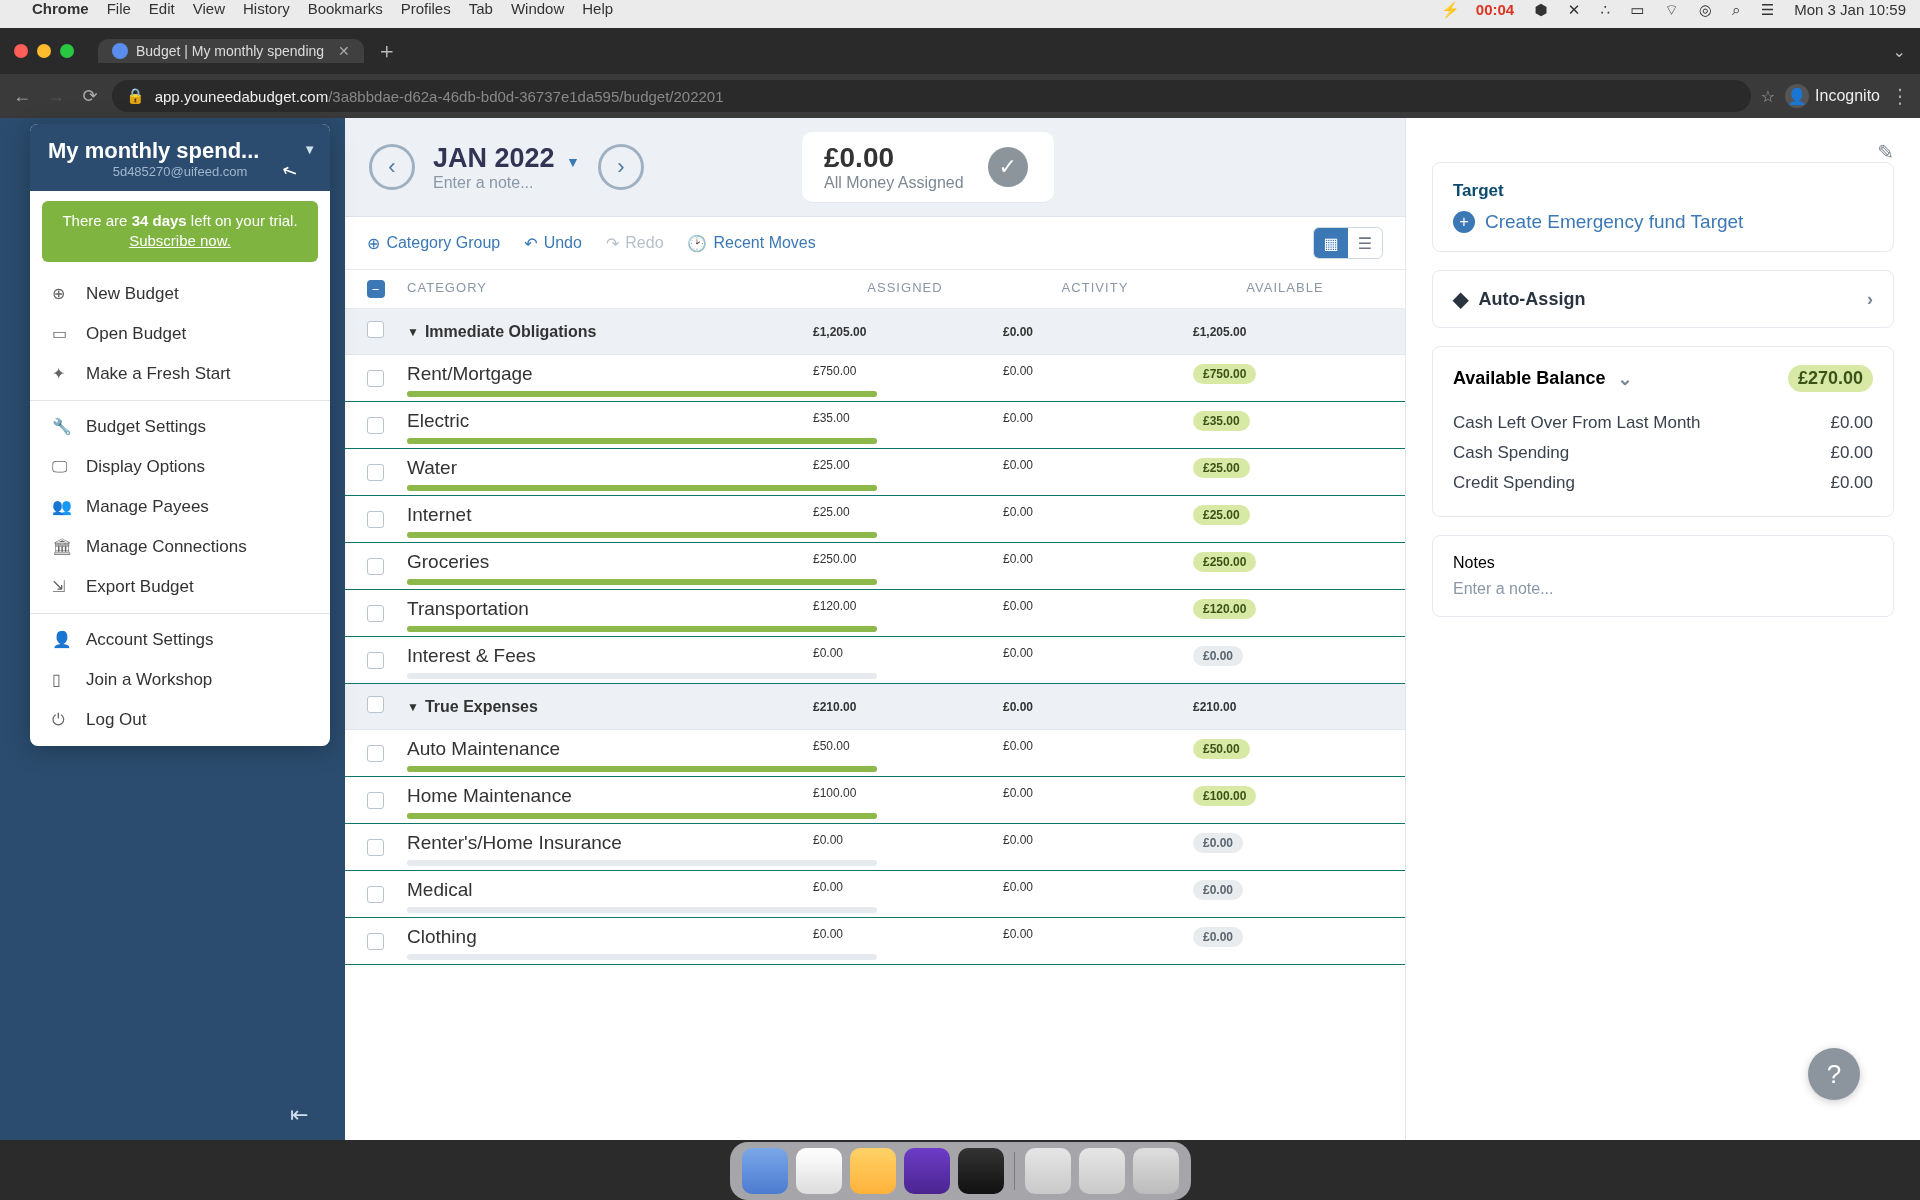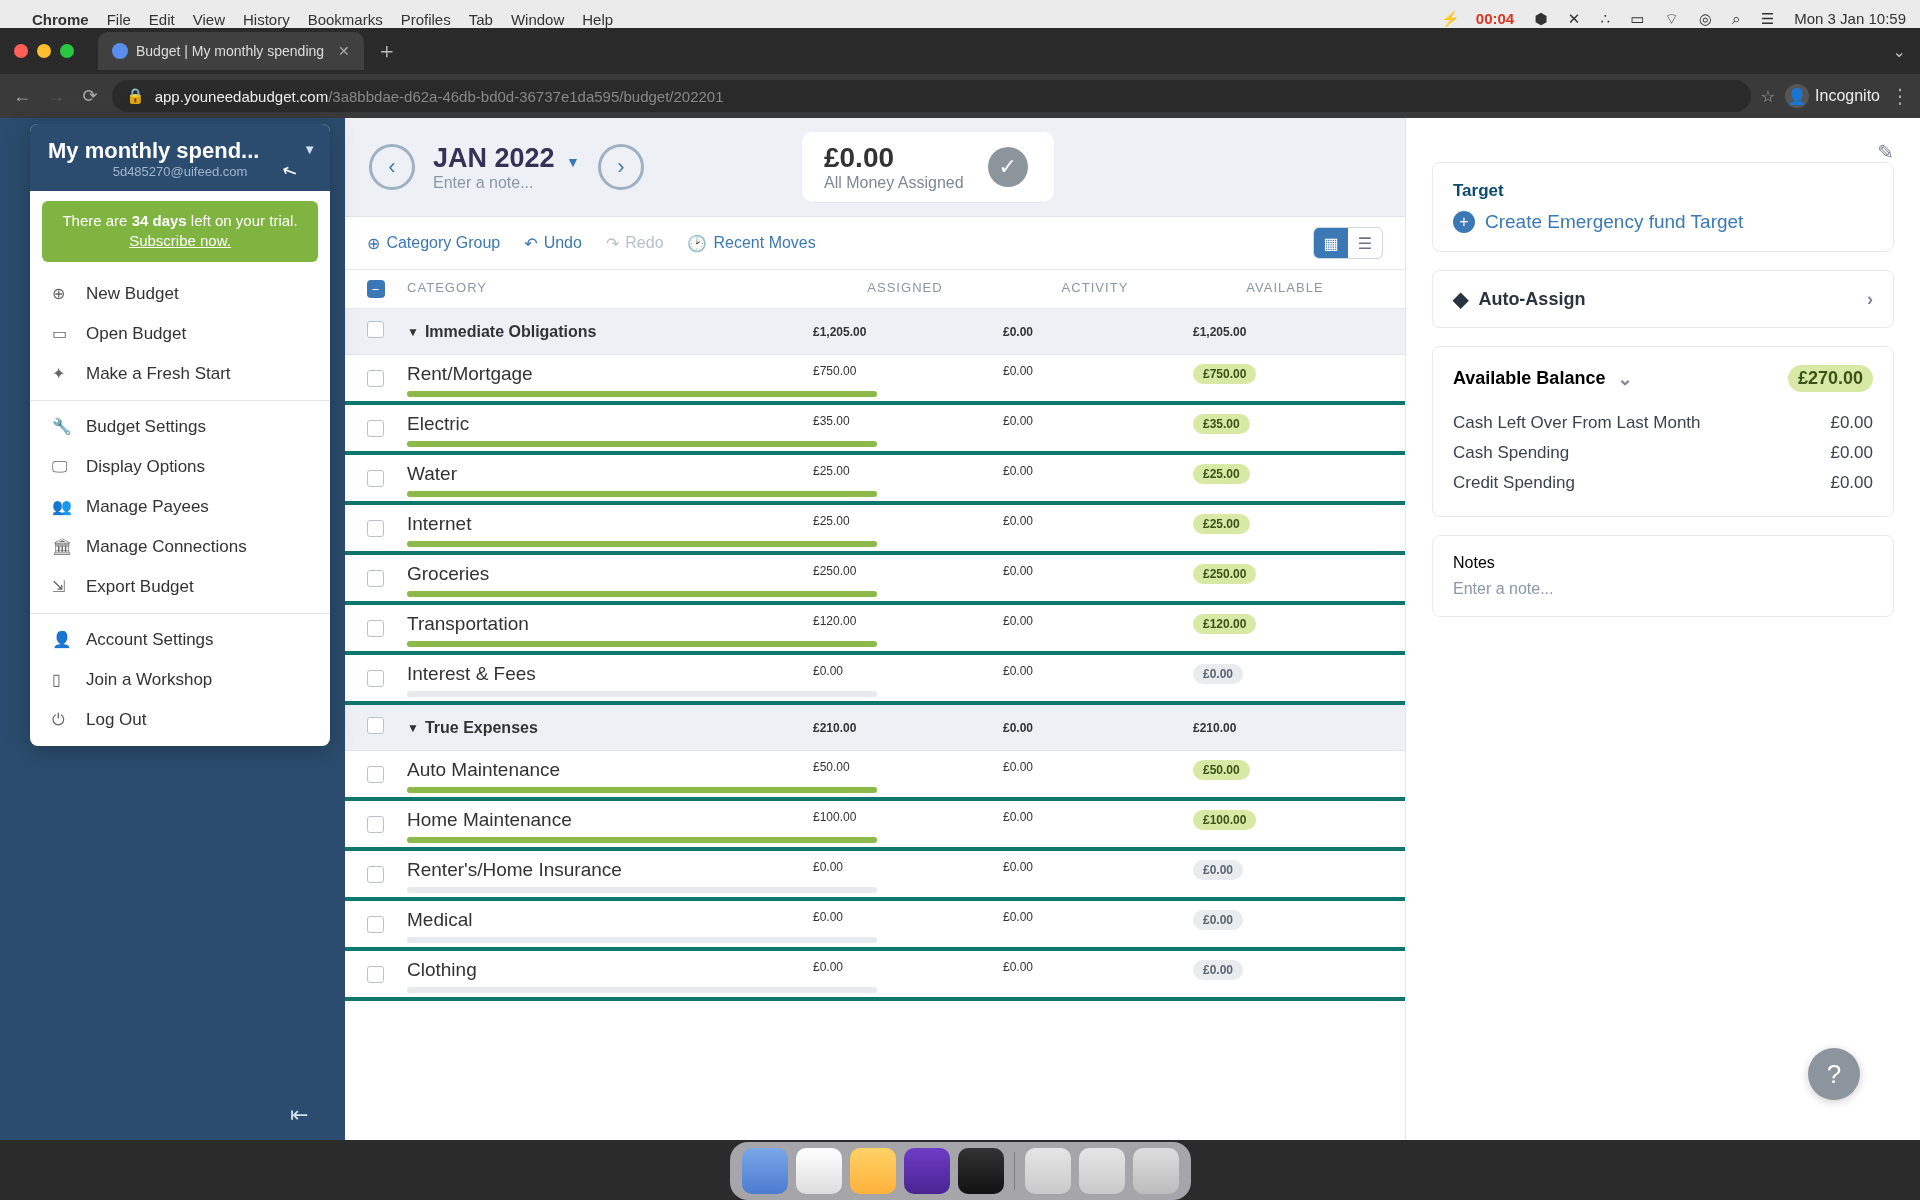--- a/index.html
+++ b/index.html
@@ -1,33 +1,33 @@
 <!DOCTYPE html>
 <html><head>
 <meta charset="utf-8">
 <style>
 * { box-sizing: border-box; margin: 0; padding: 0; font-family: -apple-system, BlinkMacSystemFont, "Segoe UI", Helvetica, sans-serif; }
 body { width: 1920px; height: 1200px; overflow: hidden; background: #2b2b2b; position: relative; }
 
 
-.menubar { height: 28px; background: rgba(245,245,245,0.95); display: flex; align-items: flex-end; padding: 0 14px; font-size: 15px; color: #333; }
+.menubar { height: 28px; background: rgba(245,245,245,0.95); display: flex; align-items: flex-start; padding: 0 14px; font-size: 15px; color: #333; }
 .menubar .apple { font-size: 16px; margin-right: 18px; }
 .menubar .app-name { font-weight: 600; margin-right: 18px; }
 .menubar .menu-item { margin-right: 18px; }
 .menubar .spacer { flex: 1; }
 .menubar .status-right span { margin-left: 16px; }
 .menubar .battery-charge { color: #d32; font-weight: 600; }
 
 
 .browser-chrome { background: #2a2a2a; }
 .tab-strip { height: 46px; background: #2a2a2a; display: flex; align-items: center; padding-left: 14px; }
 .traffic-lights { display: flex; gap: 9px; margin-right: 24px; }
 .tl { width: 14px; height: 14px; border-radius: 50%; }
 .tl.red { background: #ff5f57; } .tl.yel { background: #febc2e; } .tl.grn { background: #28c840; }
-.tab { background: #404040; color: #ddd; height: 38px; padding: 12px 14px; display: flex; align-items: center; border-radius: 10px 10px 0 0; font-size: 14px; max-width: 280px; }
+.tab { background: #404040; color: #ddd; height: 24px; padding: 12px 14px; display: flex; align-items: center; border-radius: 10px 10px 0 0; font-size: 14px; max-width: 280px; }
 .tab .favicon { width: 16px; height: 16px; background: #5b8def; border-radius: 50%; margin-right: 8px; }
 .tab .tab-close { margin-left: 14px; color: #aaa; }
 .new-tab { color: #bbb; font-size: 22px; margin-left: 12px; }
 .tab-dropdown { margin-left: auto; margin-right: 14px; color: #bbb; }
 
 .addr-bar { height: 44px; background: #3a3a3a; display: flex; align-items: center; padding: 0 10px; gap: 10px; }
 .addr-bar .nav-btn { color: #aaa; font-size: 18px; width: 24px; text-align: center; }
 .addr-bar .nav-btn.disabled { color: #555; }
 .url-box { flex: 1; background: #2a2a2a; border-radius: 20px; height: 32px; display: flex; align-items: center; padding: 0 14px; color: #888; font-size: 15px; }
 .url-box .lock { color: #aaa; margin-right: 10px; }
@@ -80,21 +80,21 @@
 .grid-head { display: flex; padding: 10px 22px; color: #8a97a6; font-size: 13px; letter-spacing: .08em; border-bottom: 1px solid #e7ebef; }
 .col-check { width: 40px; }
 .col-cat { flex: 1; text-align: left; }
 .col-ass,.col-act,.col-avl { width: 190px; text-align: center; padding-right: 6px; }
 
 .tri-check { width: 18px; height: 18px; border-radius: 4px; background: #3b78b5; color: #fff; font-size: 13px; display: flex; align-items: center; justify-content: center; }
 .chk { -webkit-appearance: none; appearance: none; width: 17px; height: 17px; border: 1.5px solid #b9c3ce; border-radius: 3px; background: #fff; }
 
 .group-row { display: flex; align-items: center; padding: 12px 22px; background: #edf1f5; font-weight: 700; color: #333; border-bottom: 1px solid #e1e6ec; }
 .group-row .caret { margin-right: 6px; font-size: 12px; }
-.cat-row { display: flex; align-items: center; padding: 8px 22px 4px; border-bottom: 4px solid #0f766e; }
+.cat-row { display: flex; align-items: center; padding: 8px 22px 4px; border-bottom: 1px solid #0f766e; }
 .cat-row .cat-name { font-size: 19px; color: #333; }
 .cat-row .prog-wrap { margin-top: 6px; }
 .prog { height: 6px; background: #e6eaef; border-radius: 3px; width: 470px; position: relative; }
 .prog .fill { position: absolute; left:0; top:0; bottom:0; background: #8db84a; border-radius: 3px; width: 100%; }
 .prog.empty .fill { width: 0; }
 .avail-pill { display: inline-block; padding: 3px 10px; border-radius: 14px; background: #d8e9a6; color: #3b5217; font-weight: 600; }
 .avail-pill.zero { background: #e8ecef; color: #5c6670; }
 .cat-body { flex: 1; display: flex; flex-direction: column; }
 
 .cat-cols { display: flex; width: 570px; }

